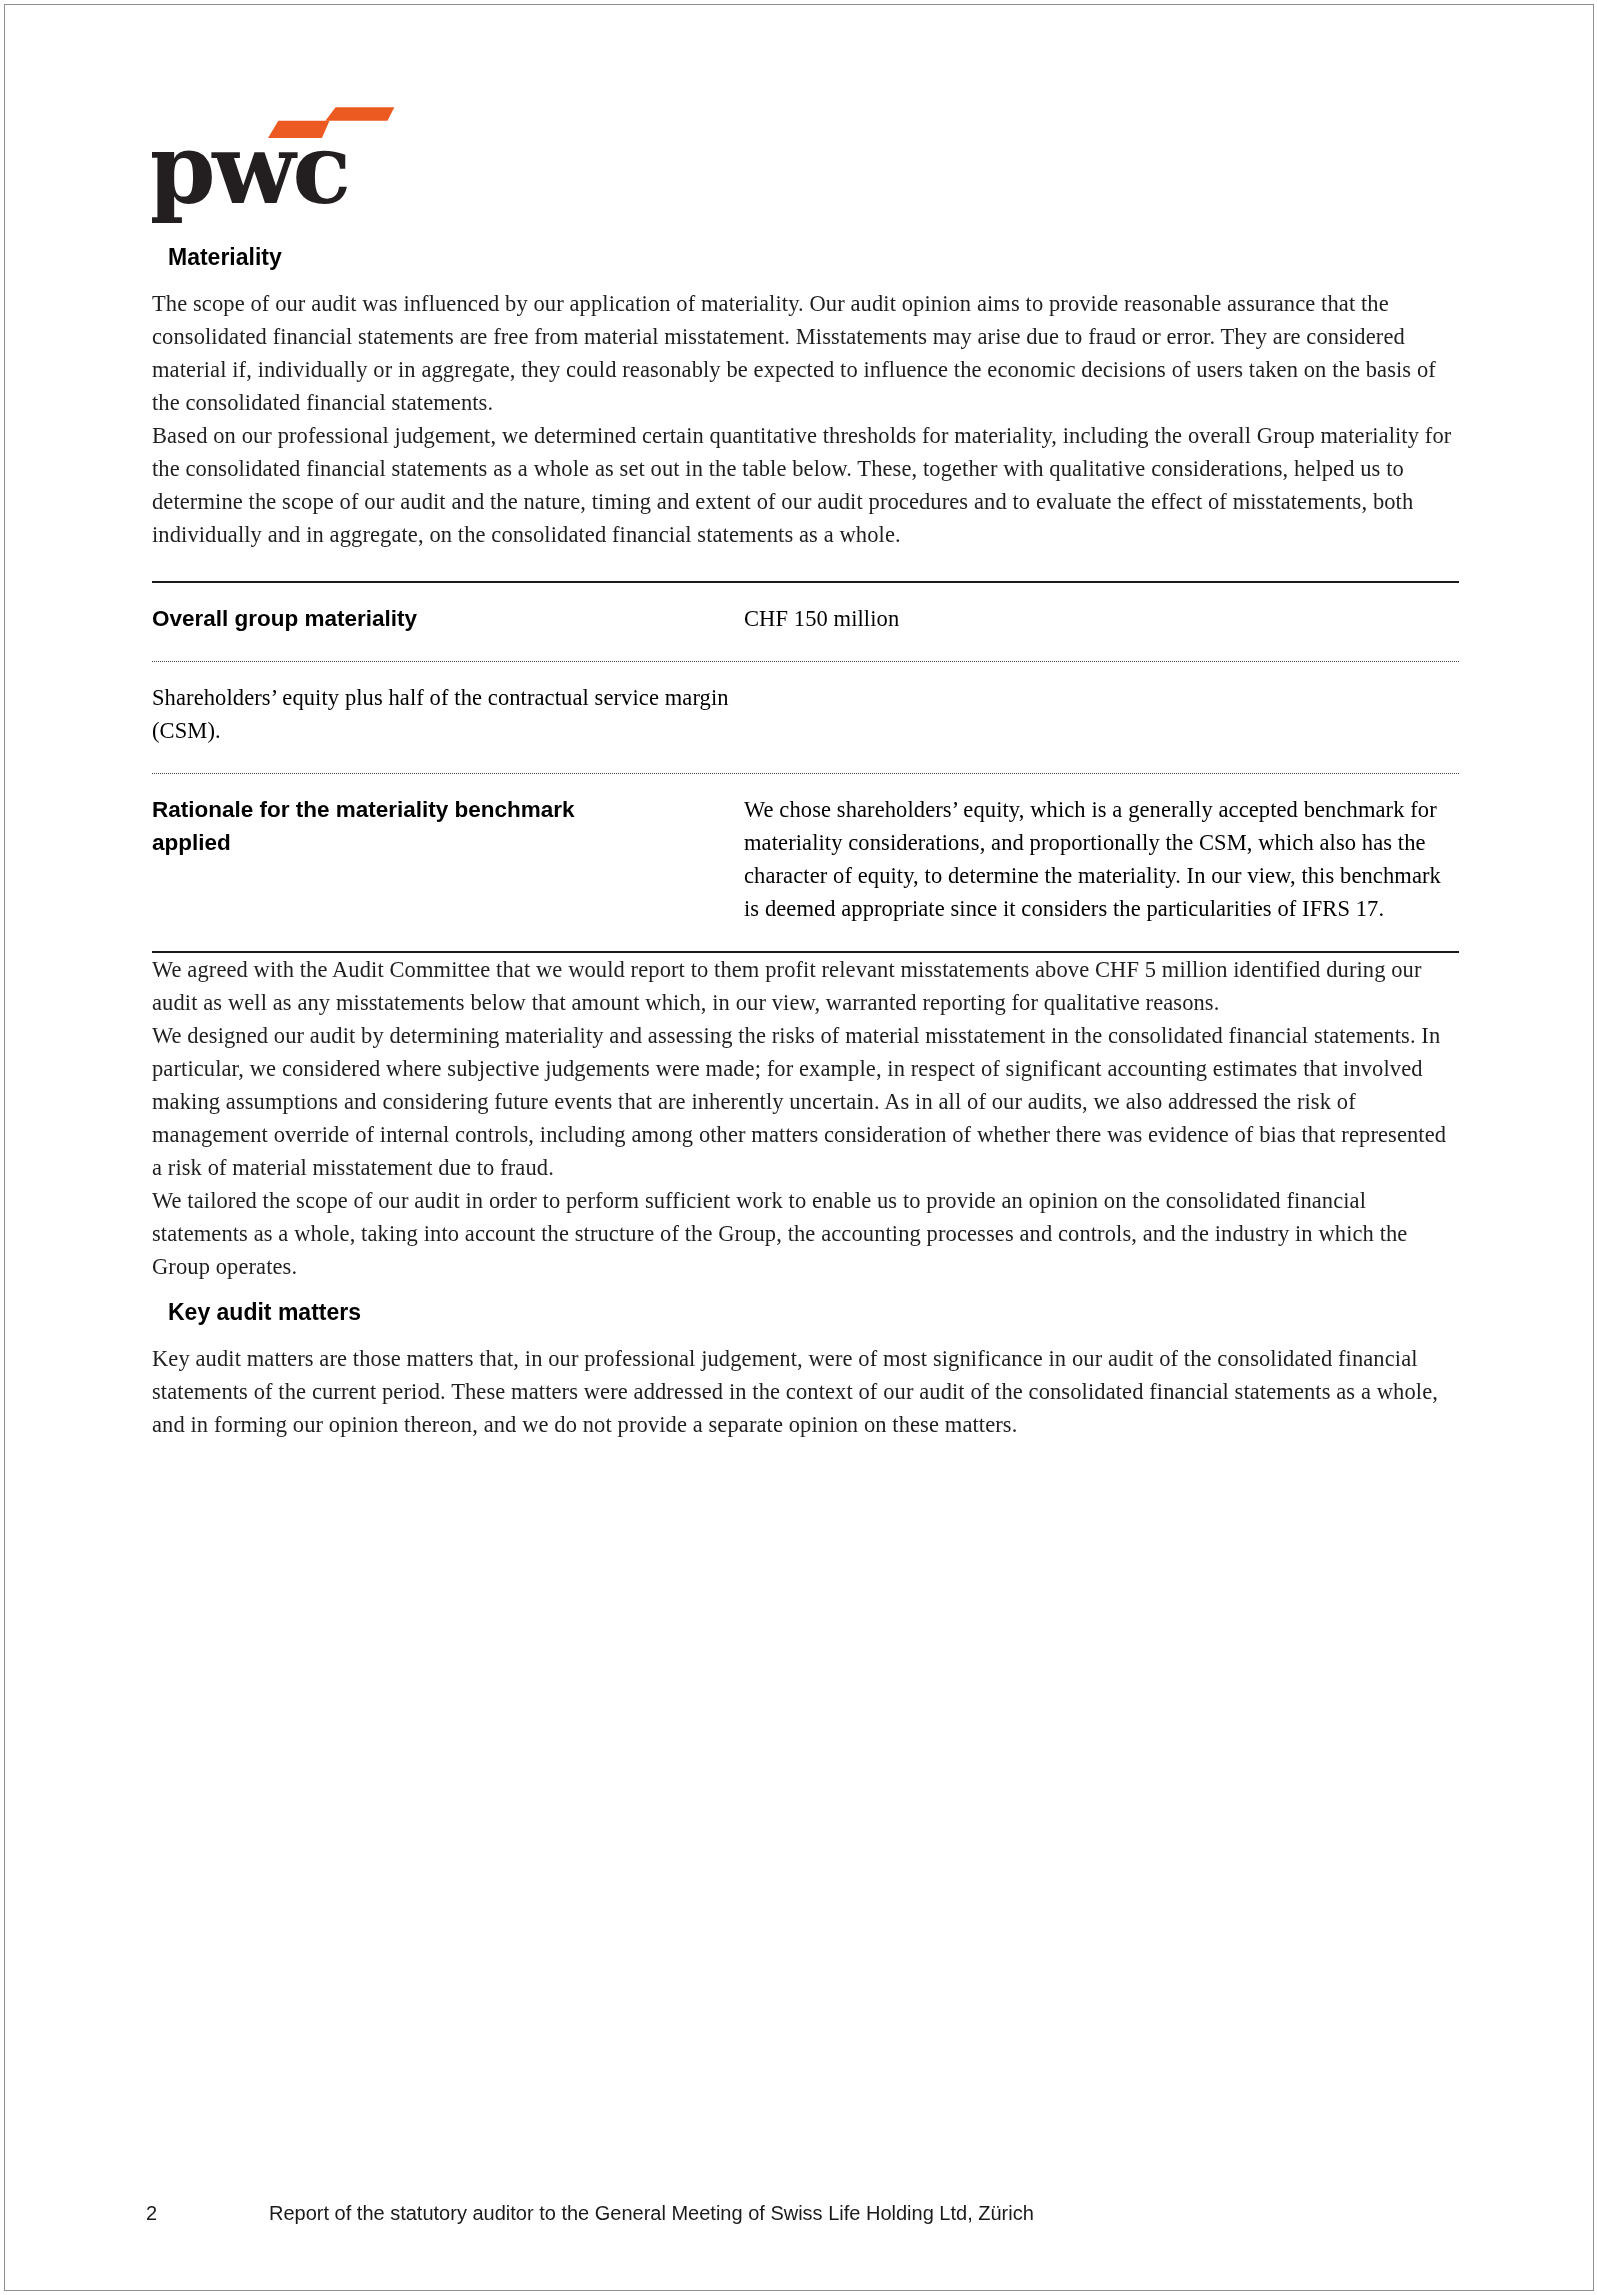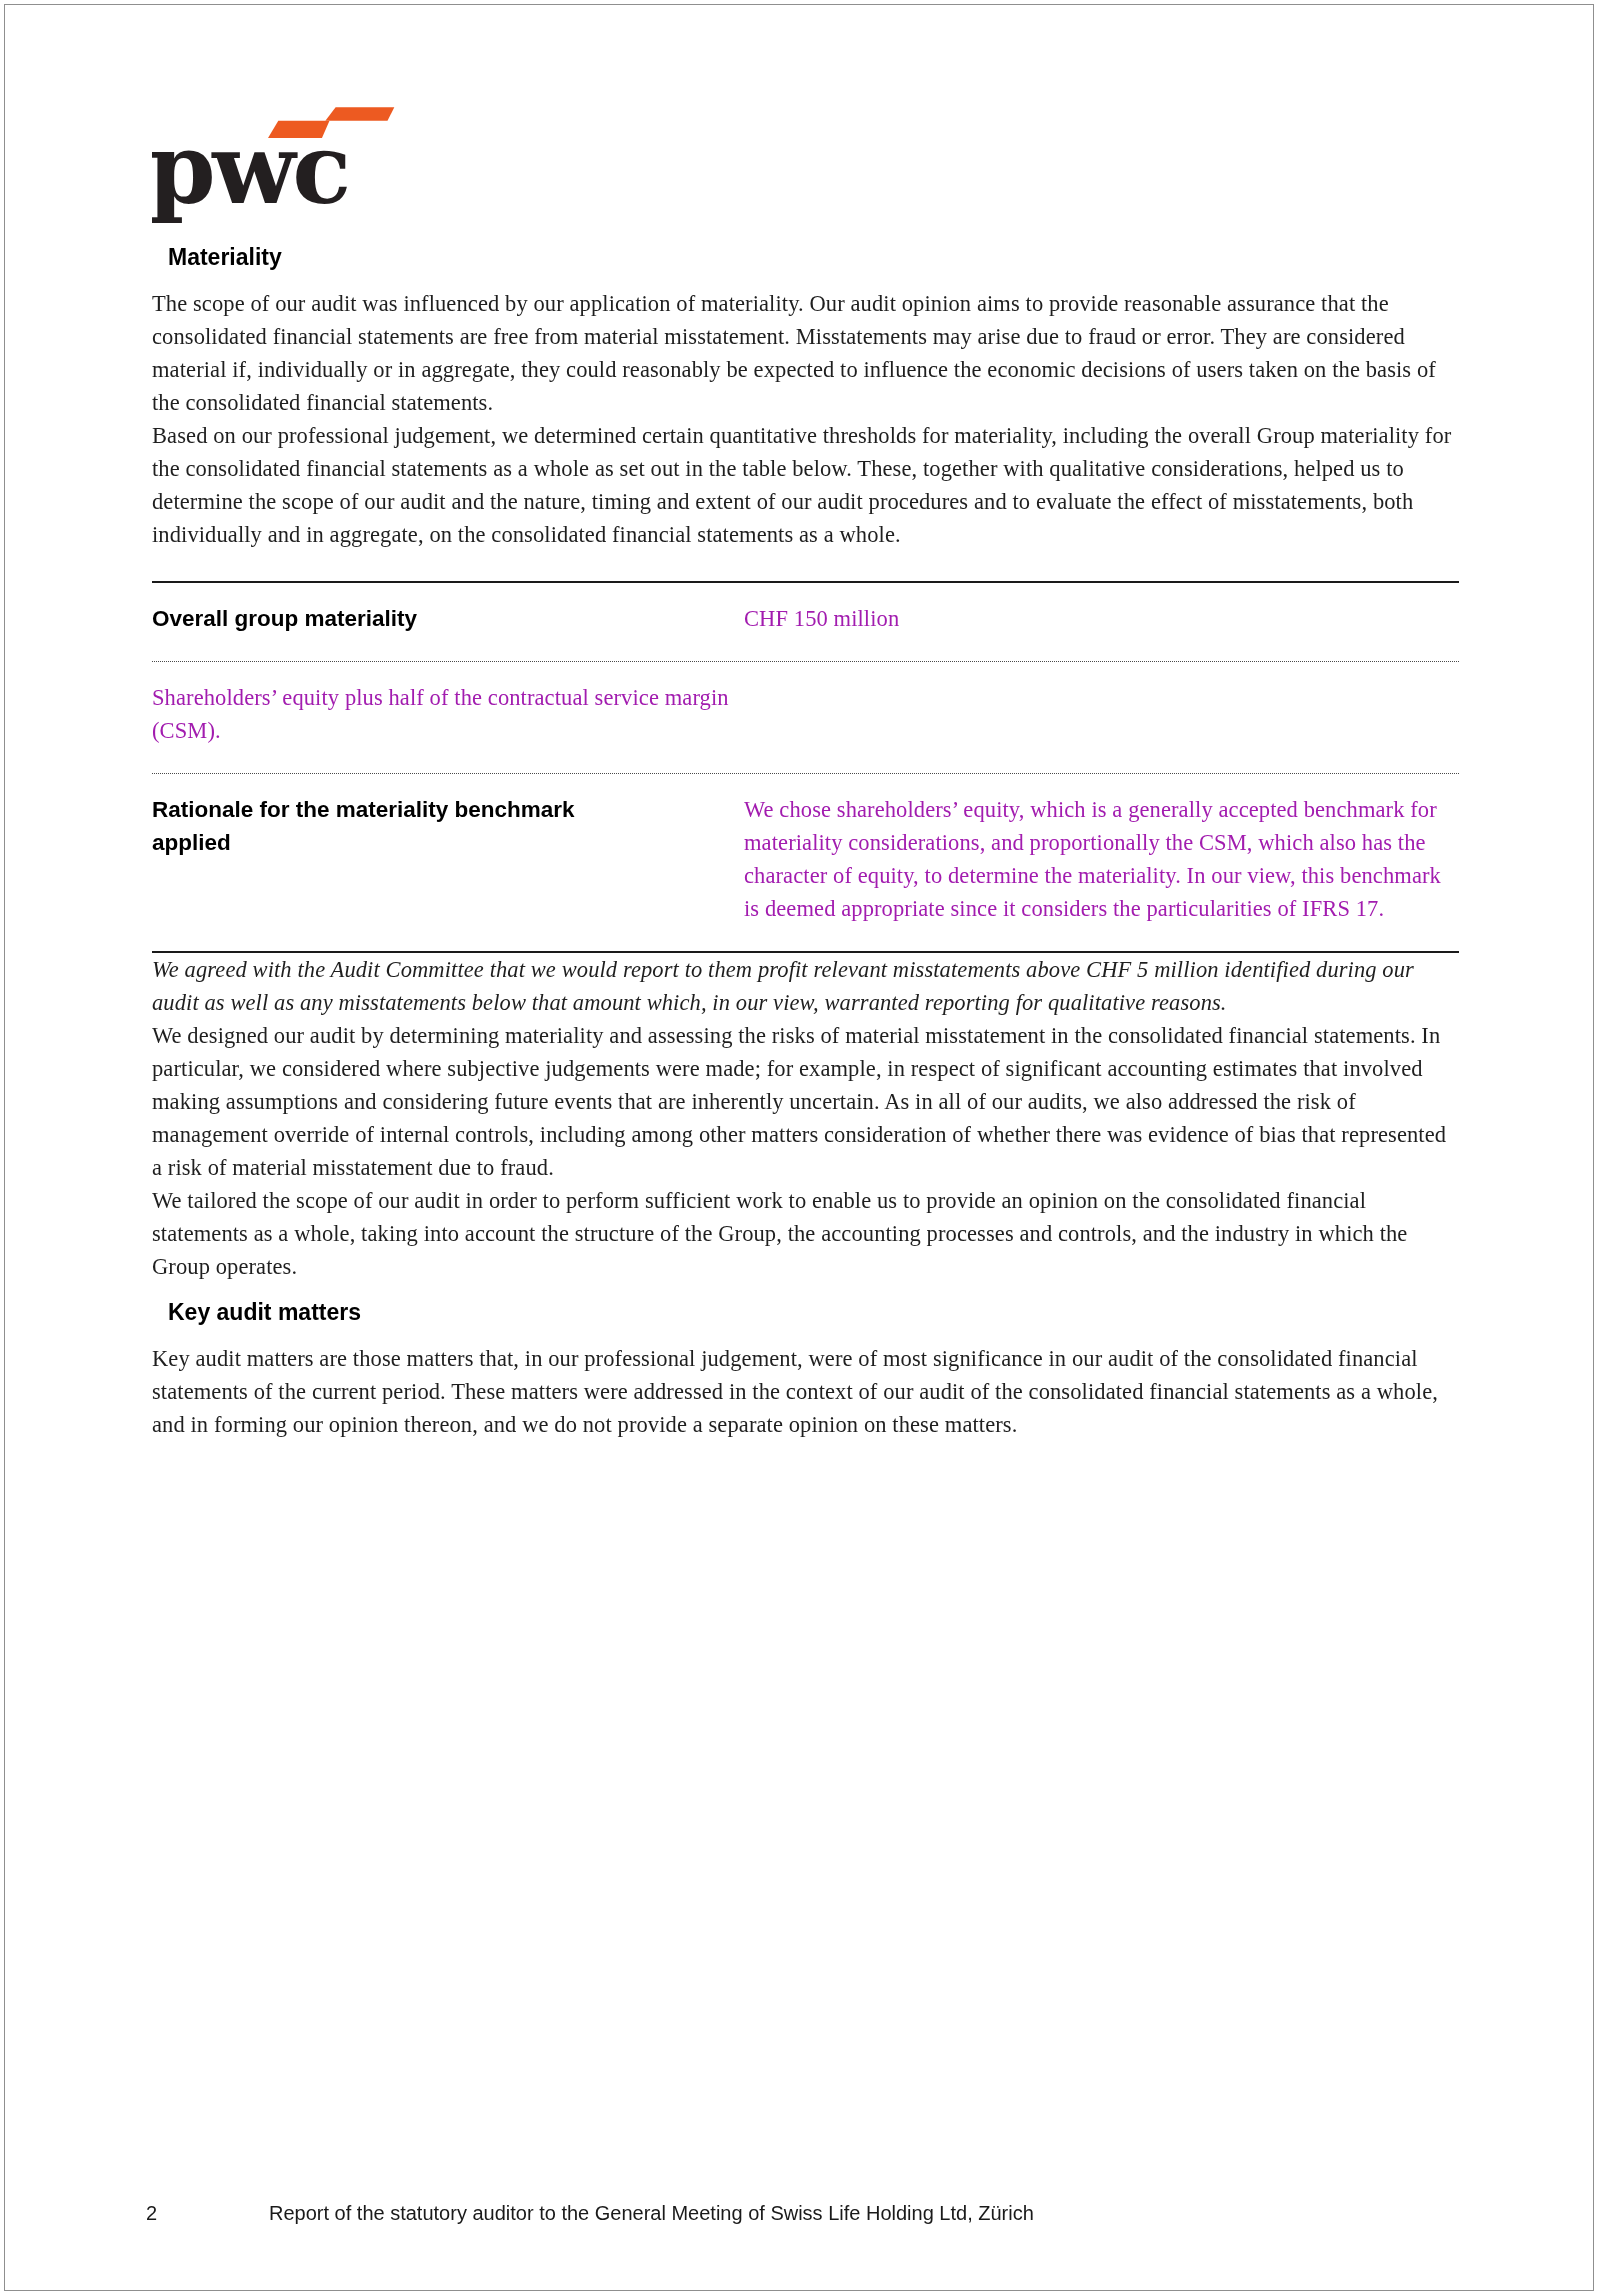--- a/index.html
+++ b/index.html
@@ -30,21 +30,21 @@
   p.body-p {
     margin:0; padding:0;
     font-size:22.5px; line-height:33px;
     color:#1f1f1f;
     letter-spacing:0.1px;
   }
   .mt-heading   { margin-top:171px; }
   .mt-p1        { margin-top:11.6px; }
   .mt-p2        { margin-top:26px; }
   .mt-table     { margin-top:30px; }
-  .mt-agreed    { margin-top:78px;font-style:italic; }
+  .mt-agreed    { margin-top:78px; }
   .mt-h-scope   { margin-top:28px; }
   .mt-scope-p1  { margin-top:18.4px; }
   .mt-scope-p2  { margin-top:36px; }
   .mt-h-kam     { margin-top:30px; }
   .mt-kam-p1    { margin-top:19px; }
 
   .mat-table {
     border-top:2.7px solid #1a1a1a;
     border-bottom:2px solid #1a1a1a;
   }
@@ -56,21 +56,21 @@
   .mat-row + .mat-row { border-top:1.4px dotted #4a4a4a; }
   .mat-label {
     font-family:"Liberation Sans", sans-serif;
     font-weight:bold; font-size:22.5px; line-height:33px;
     color:#000000;
     padding-right:96px;
   }
   .mat-value {
     font-family:"Liberation Serif", serif;
     font-size:22.5px; line-height:33px;
-    color:#a21caf;
+    color:#000000;
     letter-spacing:0.1px;
     padding-right:8.2px;
   }
   .footer {
     position:absolute; left:146px; top:2201px;
     font-family:"Liberation Sans", sans-serif;
     font-size:20px; line-height:24.6px;
     color:#1a1a1a;
     white-space:nowrap;
   }

